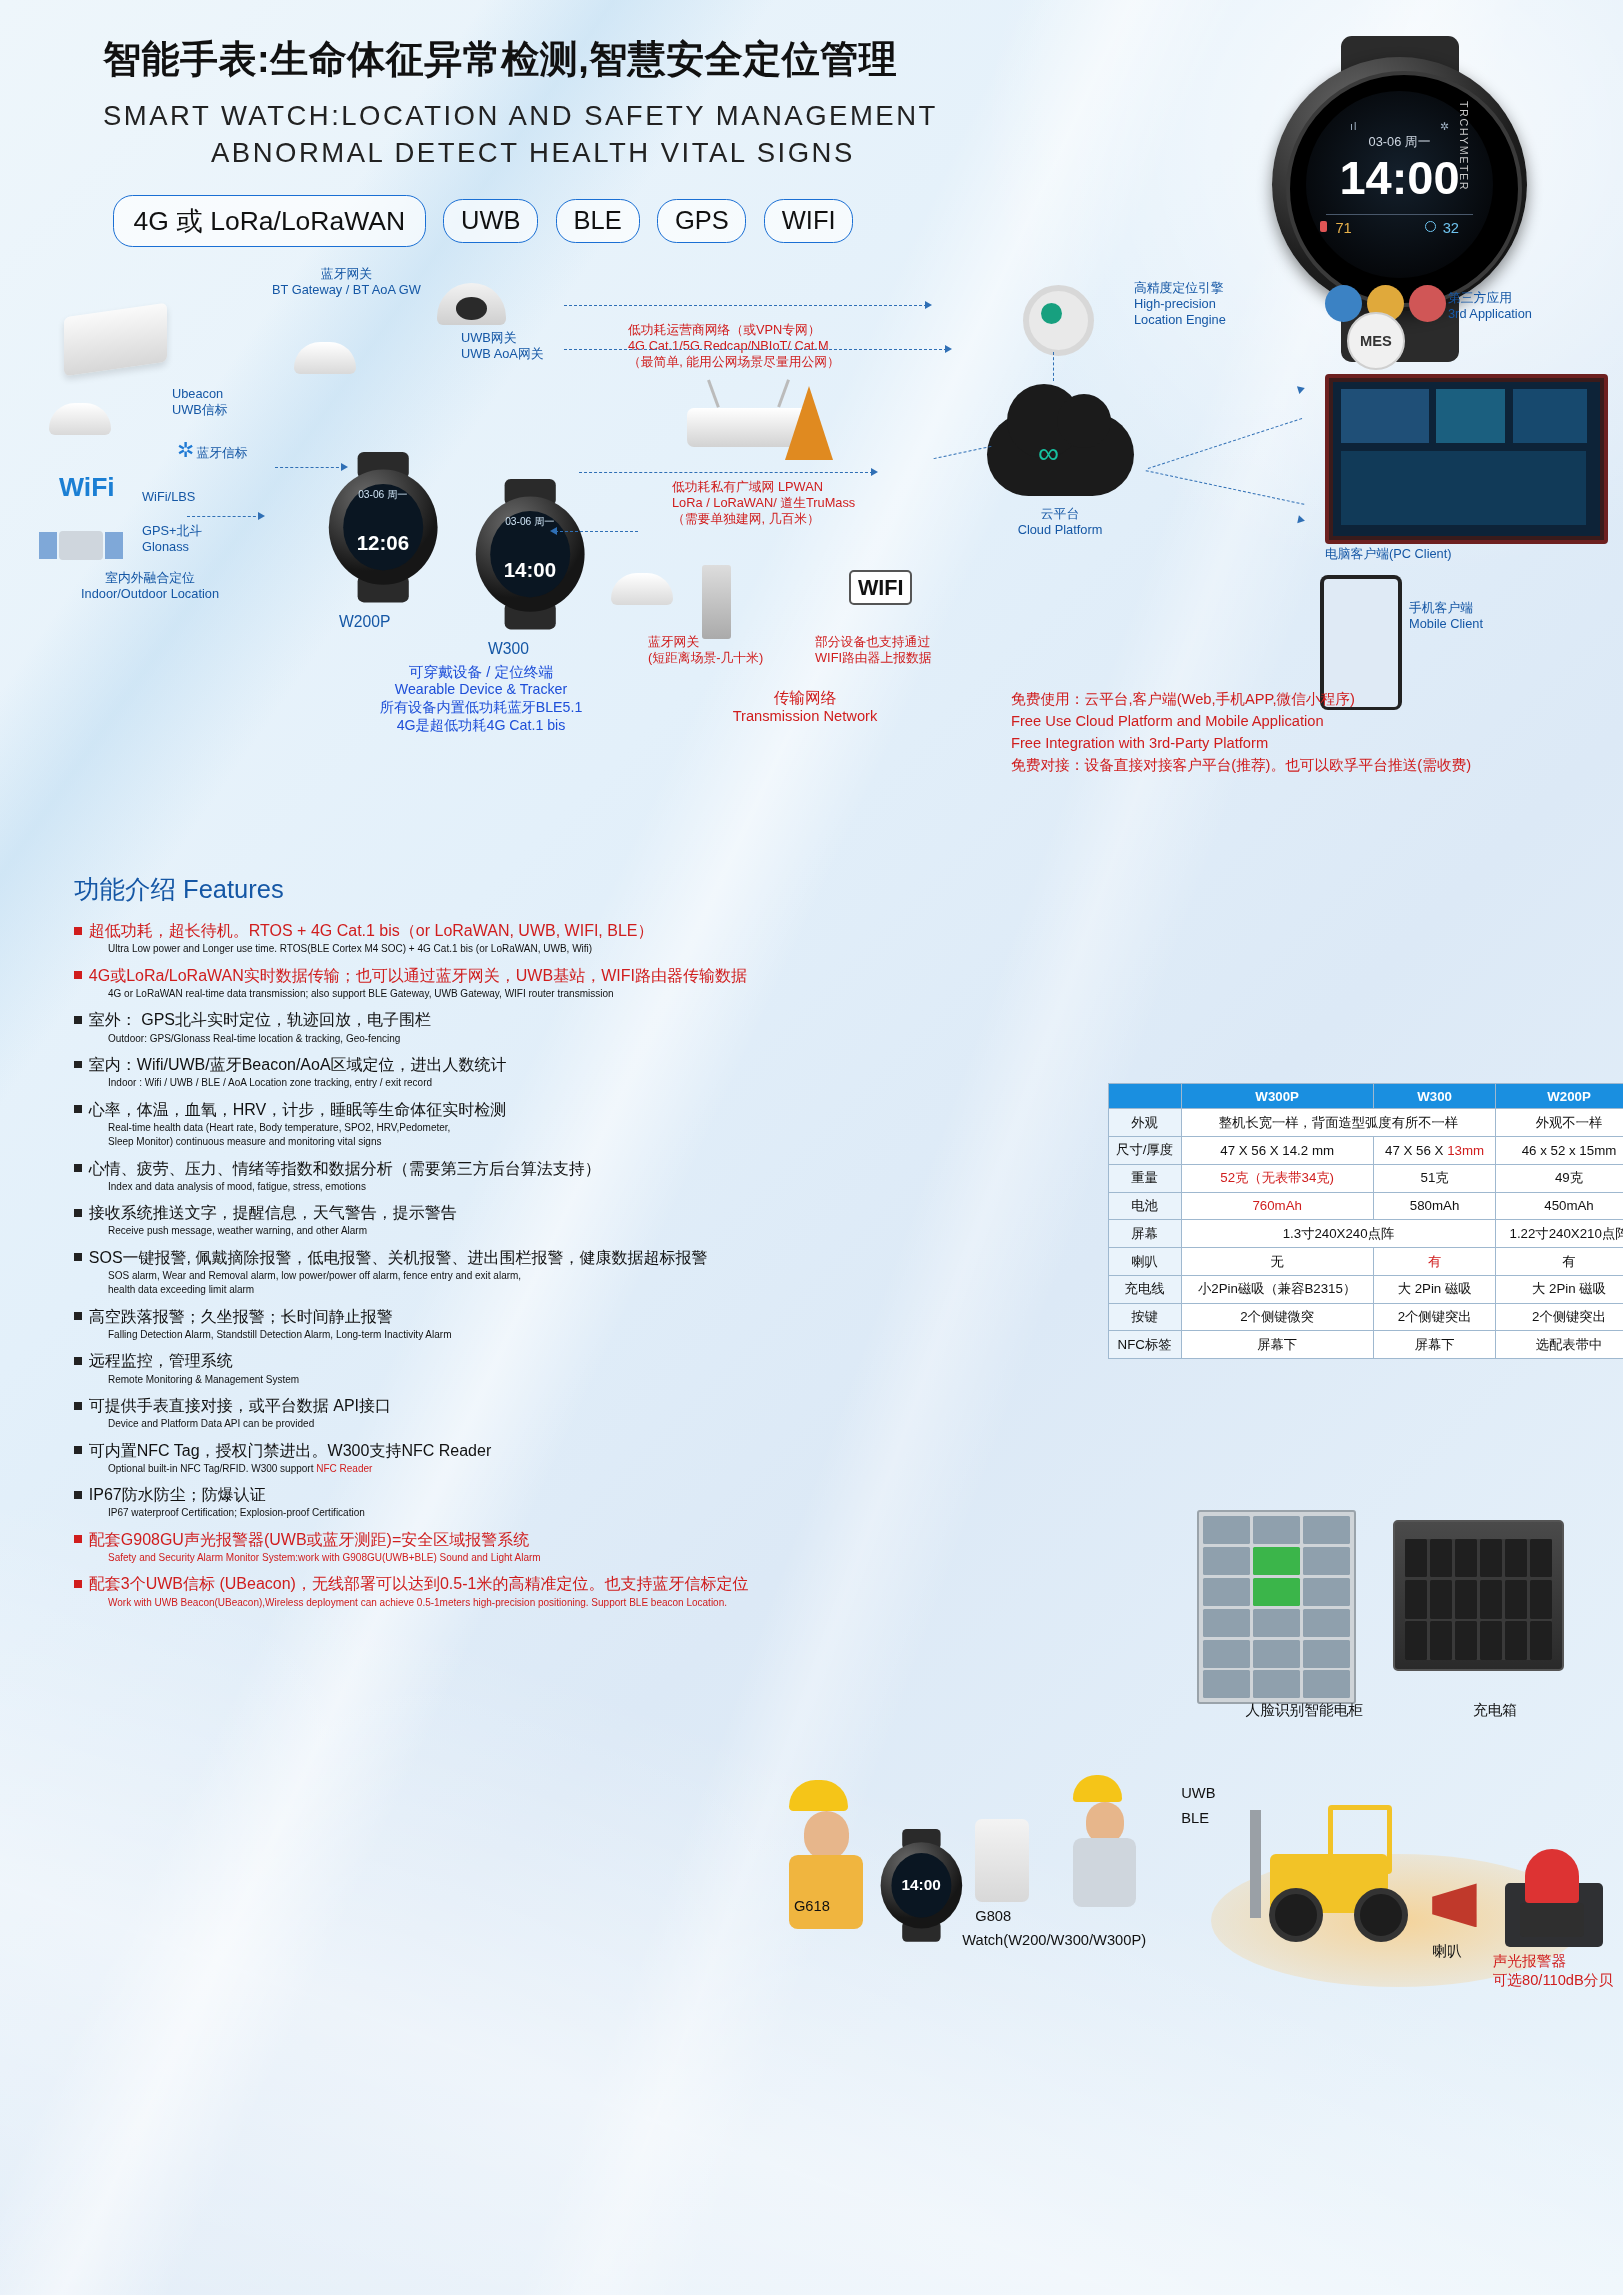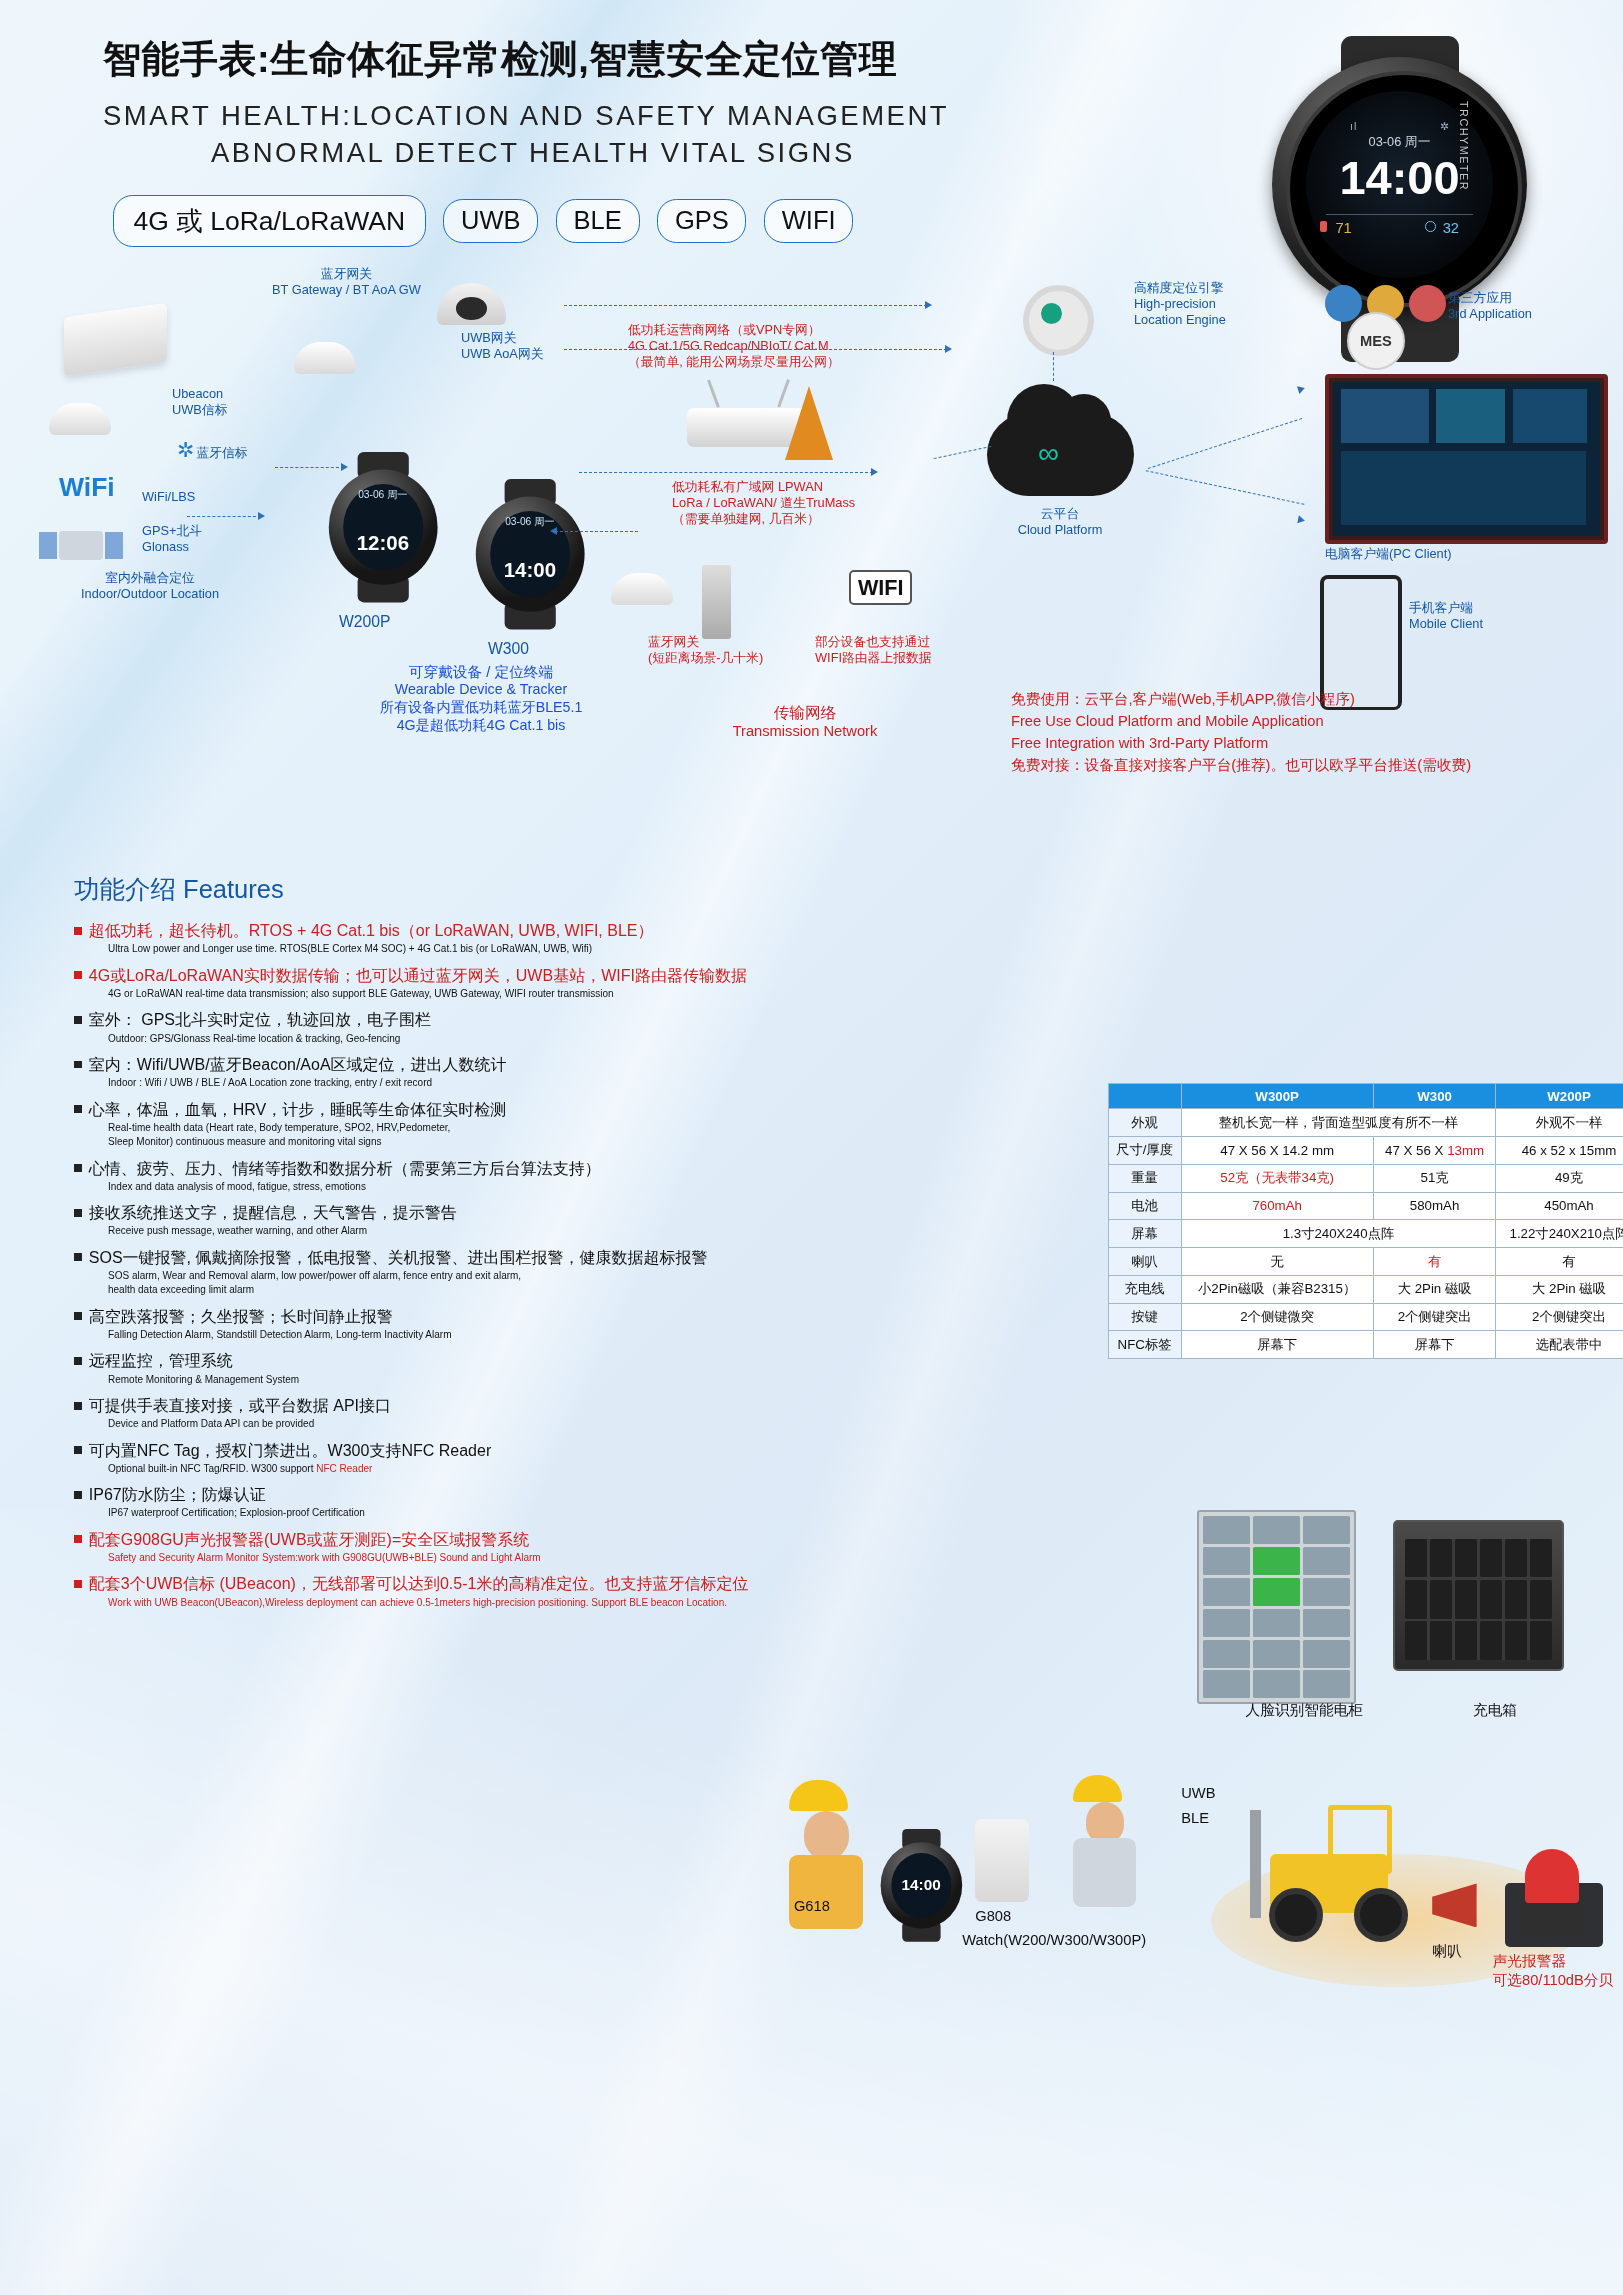--- a/index.html
+++ b/index.html
@@ -160,21 +160,21 @@
 <body>
 
 <div class="bg-streak s1"></div>
 <div class="bg-streak s2"></div>
 <div class="bg-streak s3"></div>
 
 <div class="page">
 
   <div class="header">
     <div class="title-cn">智能手表:生命体征异常检测,智慧安全定位管理</div>
-    <div class="title-en1">SMART HEALTH:LOCATION AND SAFETY MANAGEMENT</div>
+    <div class="title-en1">SMART WATCH:LOCATION AND SAFETY MANAGEMENT</div>
     <div class="title-en2">ABNORMAL DETECT HEALTH VITAL SIGNS</div>
 
     <div class="pill-row">
       <div class="pill big">4G 或 LoRa/LoRaWAN</div>
       <div class="pill">UWB</div>
       <div class="pill">BLE</div>
       <div class="pill">GPS</div>
       <div class="pill">WIFI</div>
     </div>
 
@@ -298,21 +298,21 @@
     <div class="dg" style="left:702px;top:309px;">
       <div style="width:29.4px;height:74px;background:linear-gradient(#ddd,#aaa);border-radius:2.9px;"></div>
     </div>
     <div class="dg" style="left:815px;top:378px;">
       <div class="lbl red"><span>部分设备也支持通过</span><br><span>WIFI路由器上报数据</span></div>
     </div>
     <div class="dg" style="left:849px;top:314px;">
         <div class="wifi-box">WIFI</div>
       </div>
 
-    <div class="dg" style="left:702px;top:432px;width:206px;text-align:center;margin-top:15px;">
+    <div class="dg" style="left:702px;top:432px;width:206px;text-align:center;">
       <div class="lbl red" style="font-size:15.7px"><span>传输网络</span></div>
       <div class="lbl red" style="font-size:14.7px"><span>Transmission Network</span></div>
     </div>
 
     <div class="dg" style="left:1023px;top:29.4px;">
         <div class="gear"></div>
       </div>
     <div class="dg" style="left:1134px;top:24.5px;">
       <div class="lbl blue"><span>高精度定位引擎</span><br><span>High-precision</span><br><span>Location Engine</span></div>
     </div>

